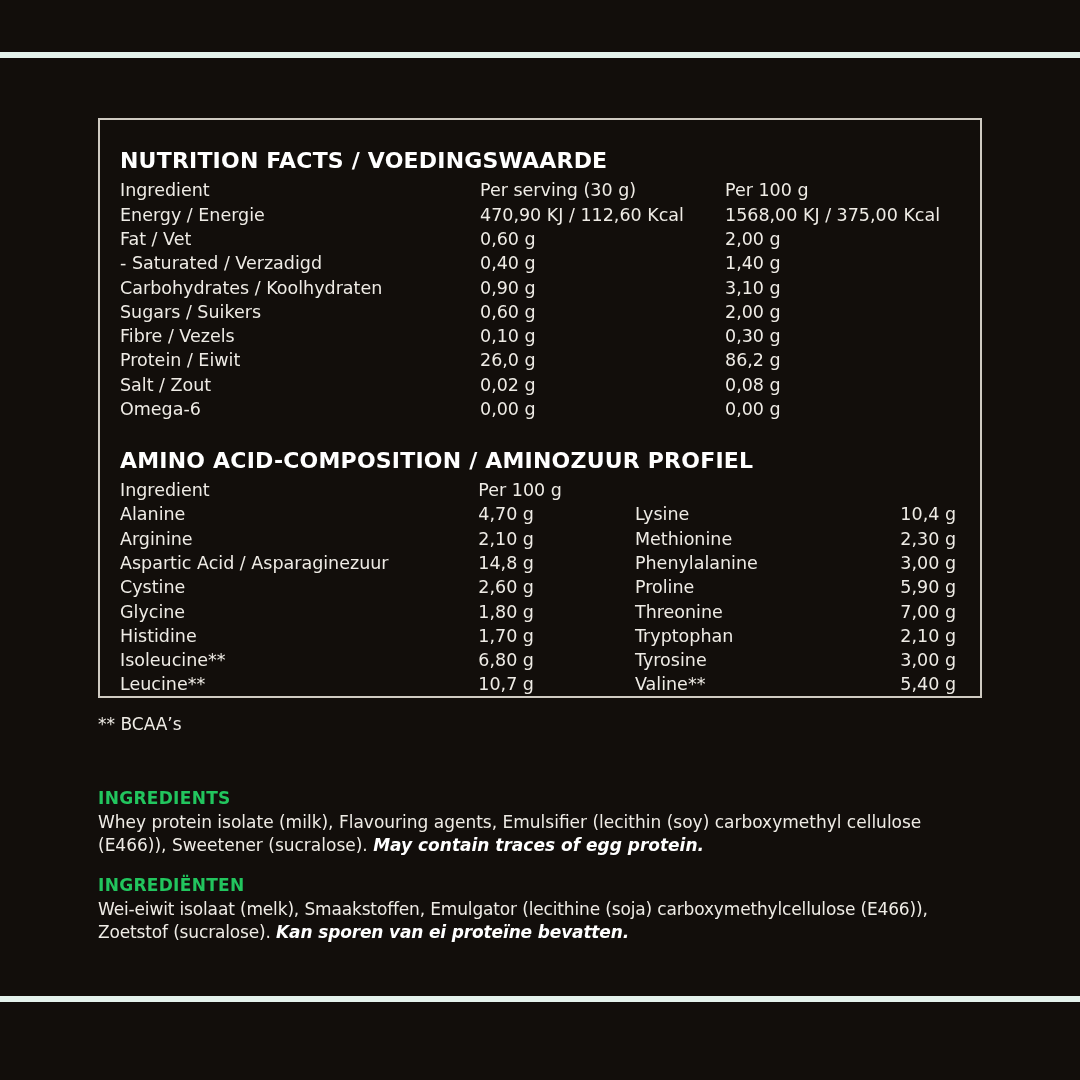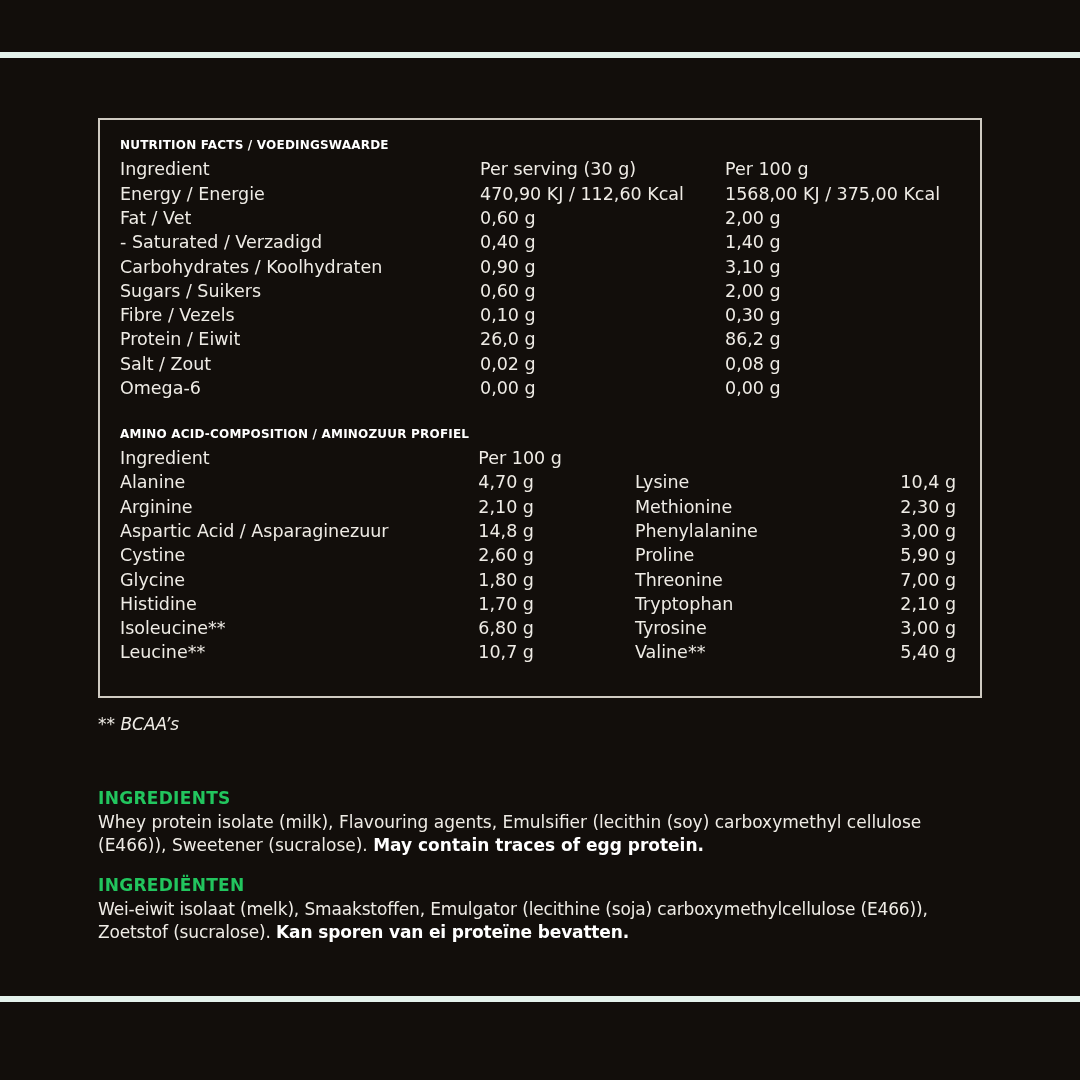--- a/index.html
+++ b/index.html
@@ -48,24 +48,24 @@
     top: 48px;
     width: 884px;
     height: 580px;
     border: 2px solid #cfcac2;
     box-sizing: border-box;
     padding: 18px 20px 12px 20px;
   }
 
   .section-title {
     font-weight: bold;
-    font-size: 12px;
+    font-size: 22px;
     letter-spacing: 0.2px;
     color: #ffffff;
-    margin: 0 0 6px 0;
+    margin: 10px 0 6px 0;
   }
 
   table.nutri {
     border-collapse: collapse;
     width: 100%;
     font-size: 17.5px;
     line-height: 1.0;
     color: #efece6;
   }
   table.nutri td {
@@ -98,21 +98,20 @@
   .b-name  { width: 268px; margin-top: 35px; }
   .b-val   { width: auto; text-align: left; }
   .b-val.right { text-align: center; padding-right: 4px;}
 
   .bcaa-note {
     position: absolute;
     left: 10px;
     top: 644px;
     font-size: 17px;
     color: #efece6;
-    font-style: italic;
   }
 
   .ingredients-block {
     position: absolute;
     left: 10px;
     top: 718px;
     width: 884px;
   }
   .ing-head {
     font-weight: bold;
@@ -120,21 +119,21 @@
     letter-spacing: 0.3px;
     color: #22c55e;
     margin-bottom: 3px;
   }
   .ing-body {
     font-size: 17px;
     line-height: 1.35;
     color: #efece6;
     margin-bottom: 18px;
   }
-  .ing-body b { font-weight: bold; color: #ffffff; }
+  .ing-body b { font-weight: bold; color: #ffffff; font-style: italic; }
   .ing-body.nl { letter-spacing: -0.15px; }
 </style>
 </head>
 <body>
 
 <div class="page">
 
   <div class="edge-strip top"></div>
   <div class="edge-strip bottom"></div>
 

